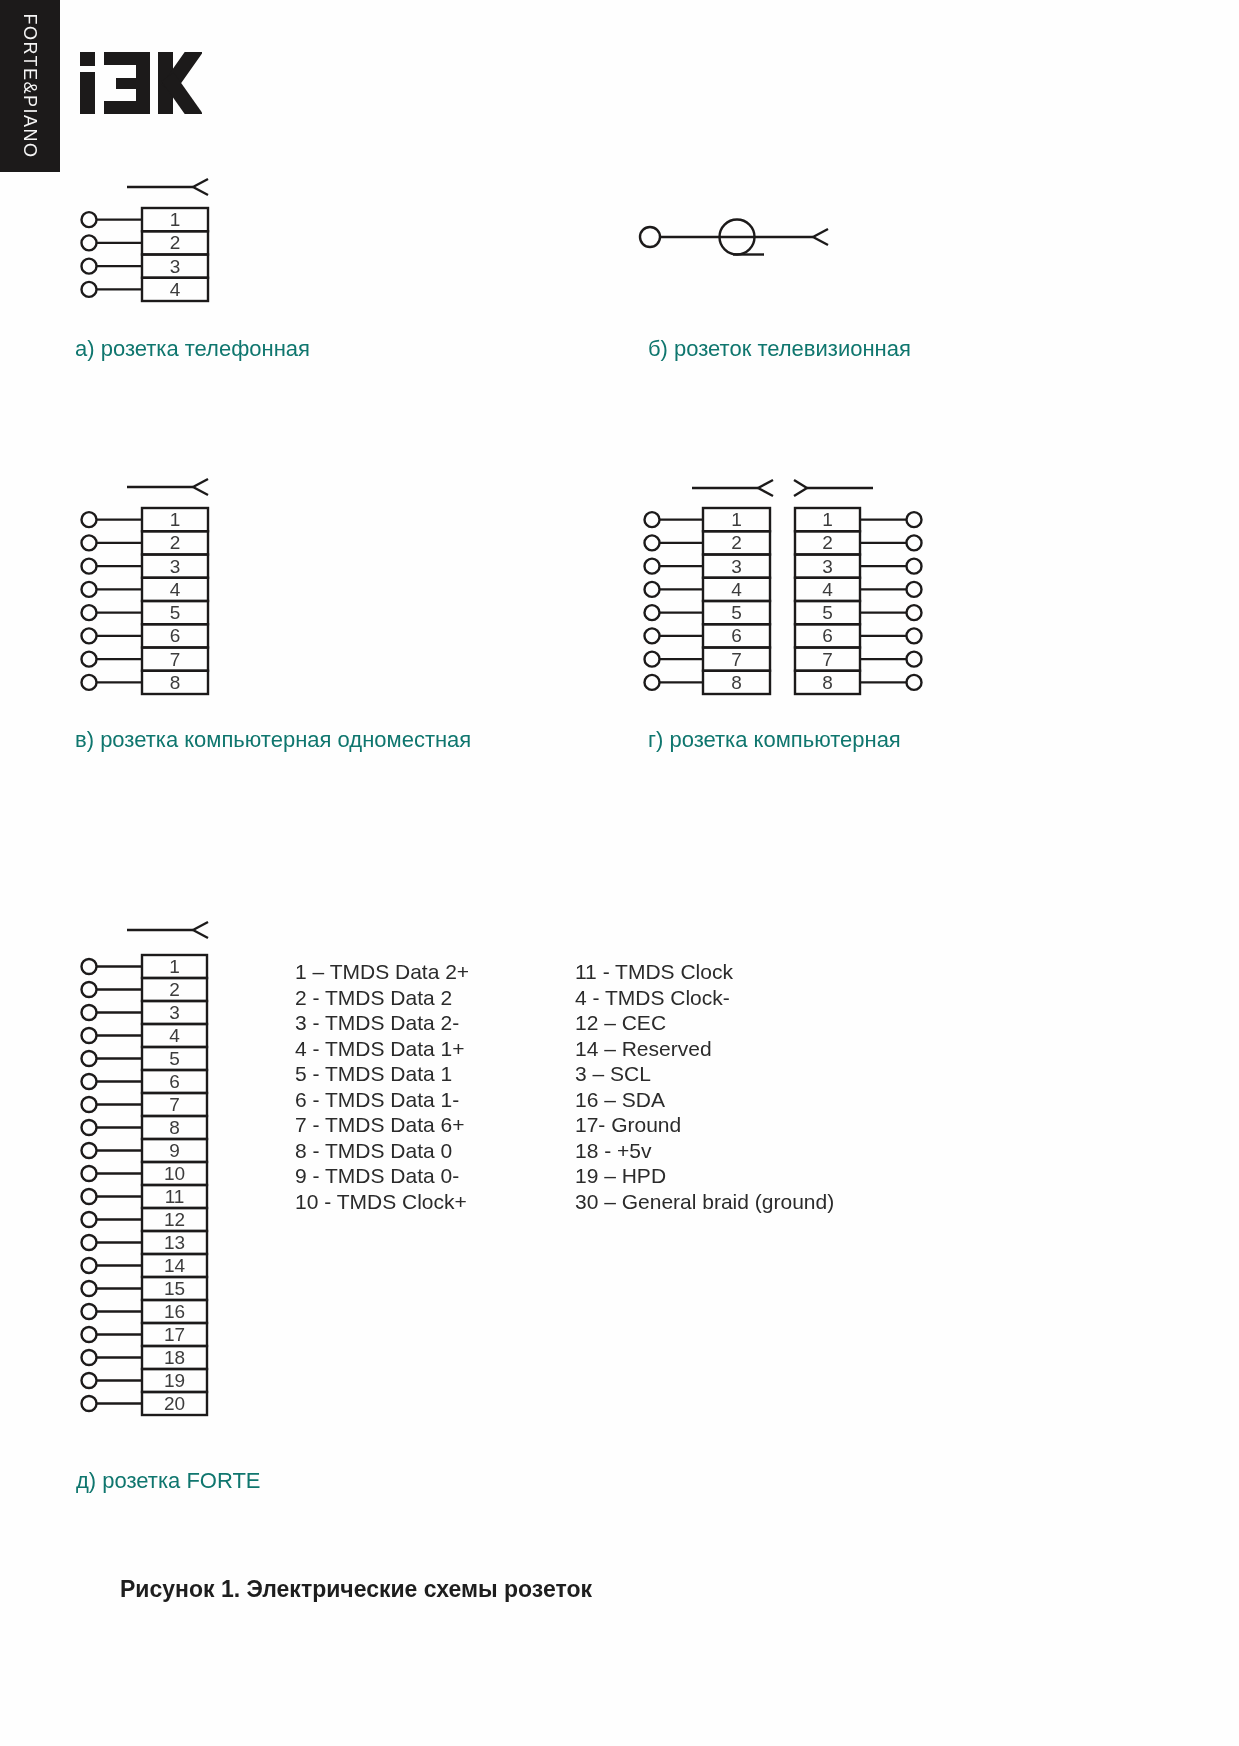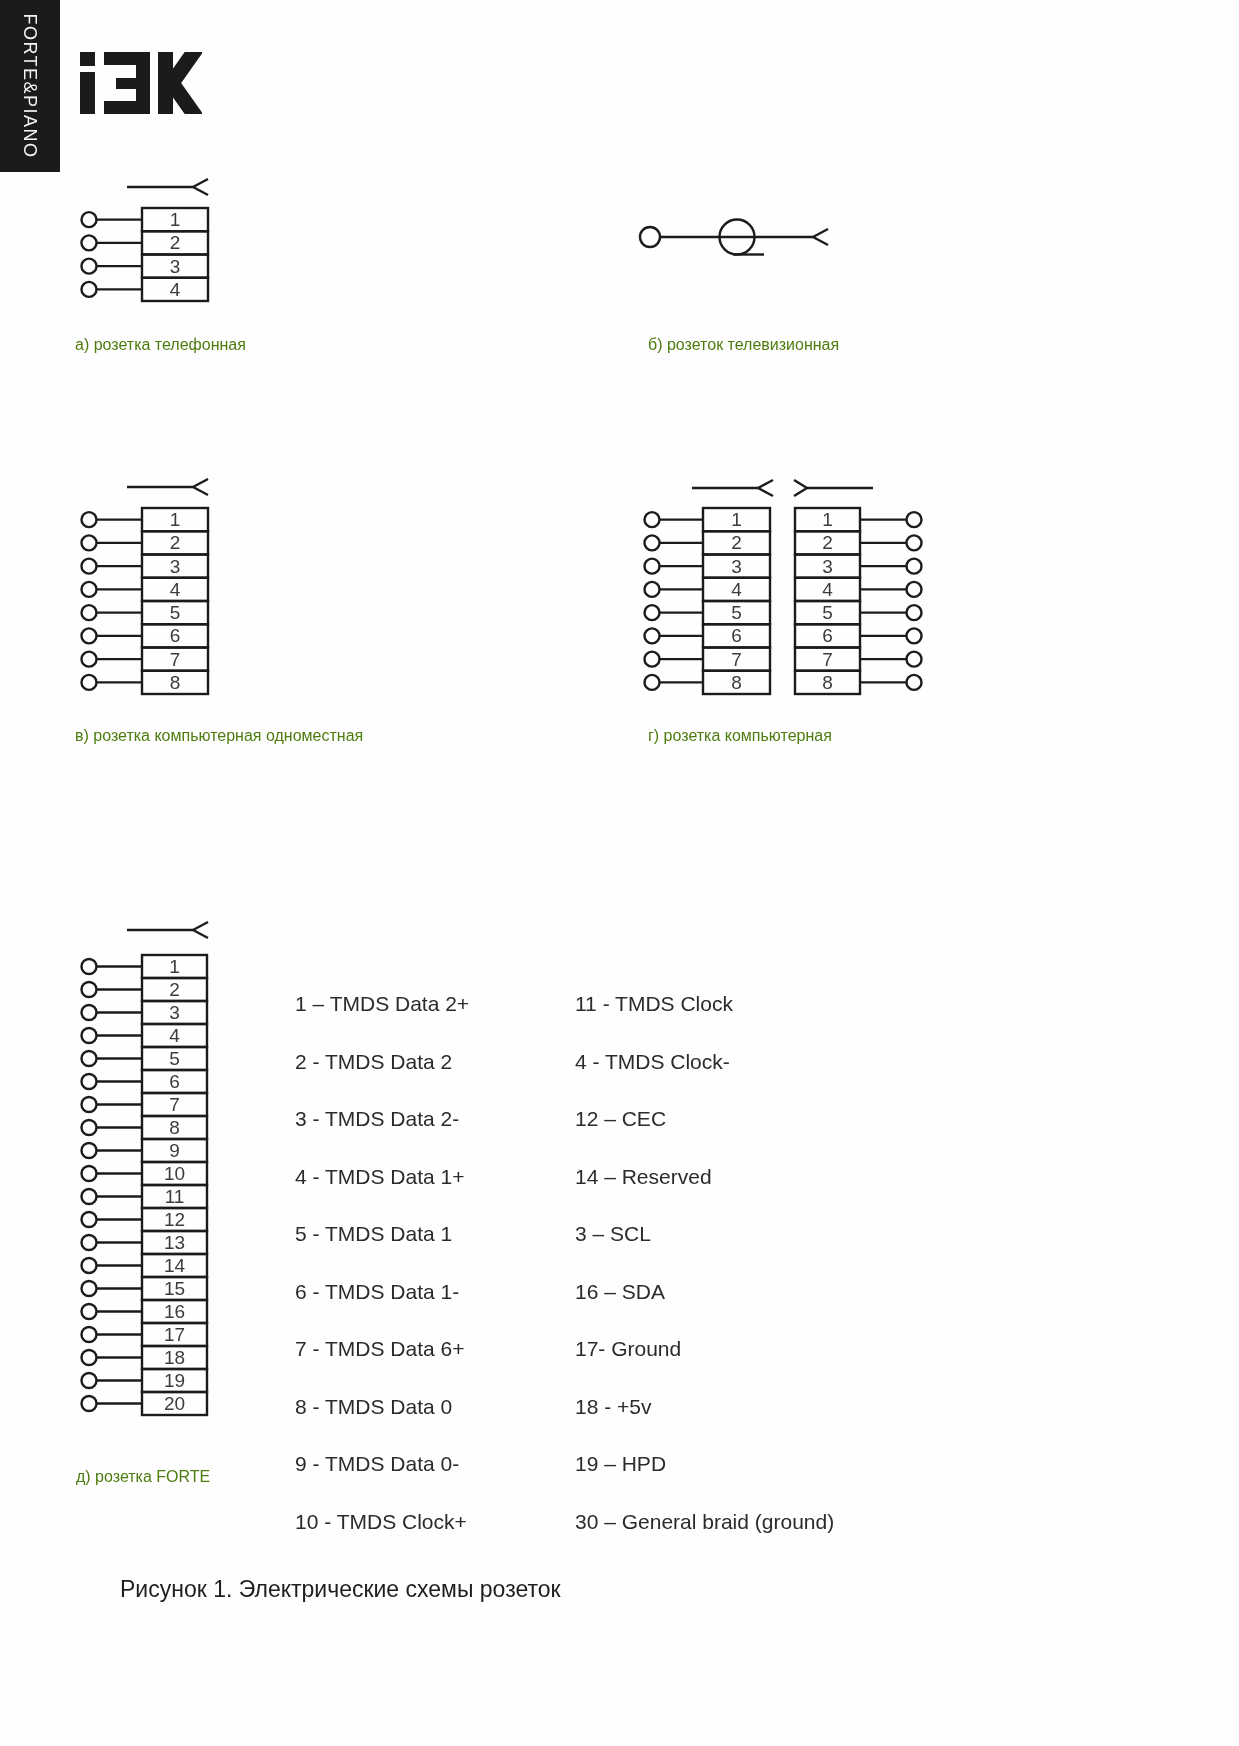--- a/index.html
+++ b/index.html
@@ -24,24 +24,24 @@
   svg.logo rect { fill:#1c1a1a; }
   svg.logo line { stroke:#1c1a1a; stroke-linecap:square; }
   svg.diagram { position:absolute; overflow:hidden; }
   .diagram line, .diagram rect, .diagram circle {
     stroke:#1c1a1a; stroke-width:2.4; fill:none;
   }
   .diagram text {
     fill:#3c3c3c; font-size:19px; stroke:none;
     font-family:"Liberation Sans","DejaVu Sans",sans-serif;
   }
-  .fig-label { position:absolute; font-size:16px; white-space:nowrap; color:#4d7c0f; }
+  .fig-label { position:absolute; font-size:22px; white-space:nowrap; color:#0f766e; }
   .pin-list  { position:absolute; font-size:21px; color:#2b2b2b; }
-  .pin-line  { height:25.5px; line-height:25.5px; white-space:nowrap;margin-top:32px; }
-  .caption   { position:absolute; font-size:23px; white-space:nowrap; color:#1e1e1e; }
+  .pin-line  { height:25.5px; line-height:25.5px; white-space:nowrap; }
+  .caption   { position:absolute; font-size:23px; white-space:nowrap; color:#1e1e1e;font-weight:bold; }
 </style>
 </head>
 <body>
 
 <div class="page">
 
   <div class="brand-bar">
     <div class="brand-text">FORTE&amp;PIANO</div>
   </div>
 

